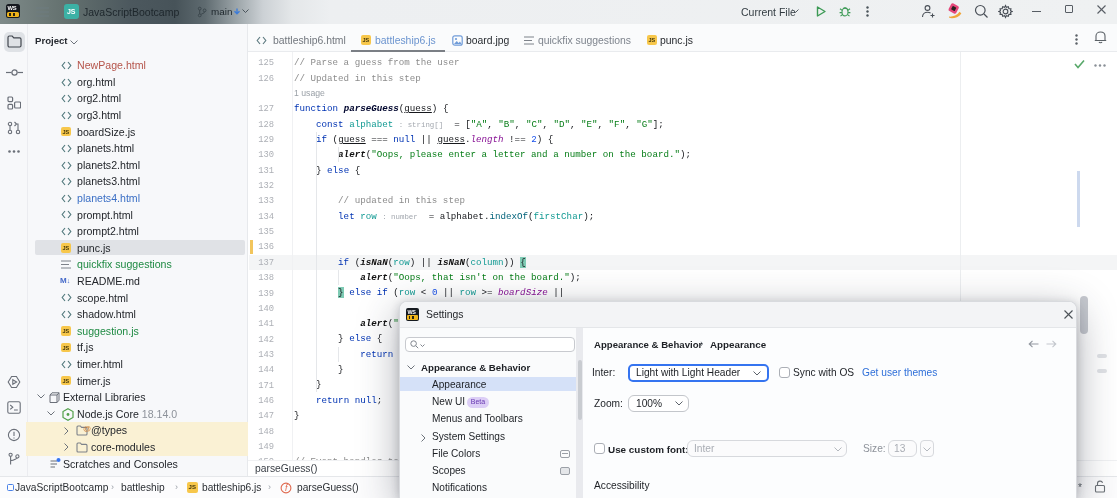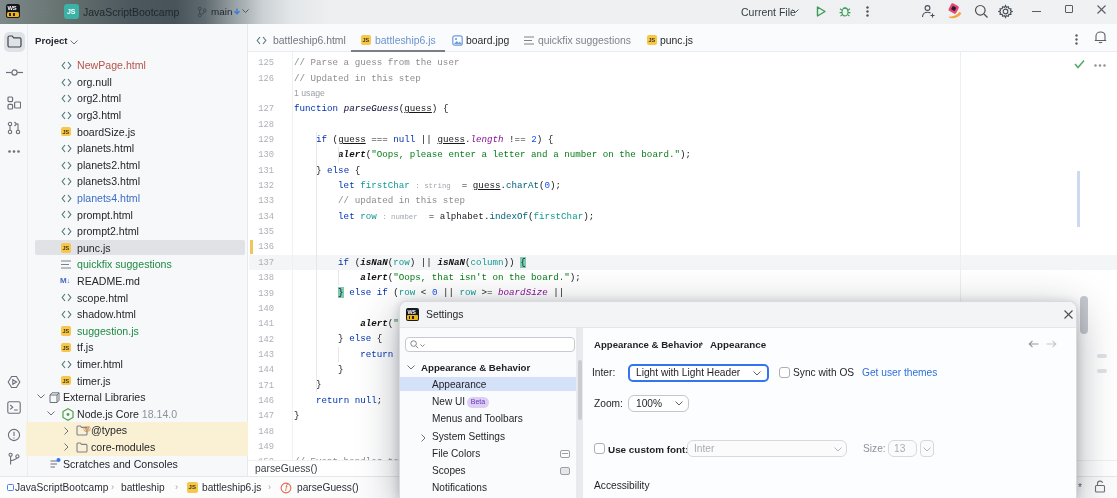--- a/index.html
+++ b/index.html
@@ -21,21 +21,21 @@
 .jsic{position:absolute;width:9.5px;height:9.5px;background:#f7c74b;border-radius:2px;
  color:#40350a;font-size:5.5px;font-weight:bold;text-align:center;line-height:10px}
 
 #editor{left:248px;top:24px;width:869px;height:452px;background:#fff}
 #tabbar{left:248px;top:24px;width:869px;height:28px;background:#fafbfc;border-bottom:1px solid #e9ebee}
 .tab{position:absolute;top:0;font-size:10.4px;white-space:nowrap}
 .lnum{position:absolute;font-family:"Liberation Mono",monospace;font-size:8.8px;color:#adb0b6;text-align:right;width:30px}
 .cl{position:absolute;left:294px;font-family:"Liberation Mono",monospace;font-size:9.2px;line-height:15.34px;height:15.34px;white-space:pre;color:#16181c}
 .k{color:#0033b3}.s{color:#067d17}.n{color:#1750eb}.c{color:#8c8c8c;}
 .v{color:#129a93}.m{color:#00627a}.g{color:#871094;font-style:italic}
-.fd{font-weight:normal;font-style:italic;color:#00062e}
+.fd{font-weight:bold;font-style:italic;color:#00062e}
 .fi{font-weight:bold;font-style:italic;color:#111}
 .u{text-decoration:underline;text-underline-offset:1px}
 .hint{font-size:7.4px;color:#a2a7ae;letter-spacing:0}
 .bh{background:#7ecbb4}
 
 #statusbar{left:0;top:476px;width:1117px;height:22px;background:#fcfcfd;border-top:1px solid #e5e7ea}
 .sbt{position:absolute;top:481.5px;font-size:10.2px;color:#2b2f34;white-space:nowrap}
 .sep{position:absolute;top:481.5px;font-size:9px;color:#9ba0a7}
 
 #dialog{left:399px;top:301px;width:678px;height:197px;background:#fcfdfe;border-radius:8px 8px 0 0;
@@ -201,21 +201,21 @@
         <path d="M7 1 L9.8 4.5 L7 8"></path>
       </g>
     </svg>
 <div class="trow" style="left:77px;top:59.2px;color:#b5544a">NewPage.html</div>
 <svg class="ic" style="left:61px;top:77.6px" width="11" height="9" viewBox="0 0 11 9">
       <g fill="none" stroke="#50787c" stroke-width="1.15">
         <path d="M4 1 L1.2 4.5 L4 8"></path>
         <path d="M7 1 L9.8 4.5 L7 8"></path>
       </g>
     </svg>
-<div class="trow" style="left:77px;top:75.8px;color:#23262b">org.null</div>
+<div class="trow" style="left:77px;top:75.8px;color:#23262b">org.html</div>
 <svg class="ic" style="left:61px;top:94.2px" width="11" height="9" viewBox="0 0 11 9">
       <g fill="none" stroke="#50787c" stroke-width="1.15">
         <path d="M4 1 L1.2 4.5 L4 8"></path>
         <path d="M7 1 L9.8 4.5 L7 8"></path>
       </g>
     </svg>
 <div class="trow" style="left:77px;top:92.4px;color:#23262b">org2.html</div>
 <svg class="ic" style="left:61px;top:110.8px" width="11" height="9" viewBox="0 0 11 9">
       <g fill="none" stroke="#50787c" stroke-width="1.15">
         <path d="M4 1 L1.2 4.5 L4 8"></path>
@@ -351,28 +351,28 @@
 <div class="abs" style="left:292px;top:52px;width:1px;height:408px;background:#f0f1f3"></div>
 <div class="abs" style="left:250px;top:239.6px;width:3px;height:14px;background:#f2c55c"></div>
 <div class="lnum" style="left:244px;top:58.400000000000006px">125</div>
 <div class="cl" style="top:55.2px"><span class="c">// Parse a guess from the user</span></div>
 <div class="lnum" style="left:244px;top:73.74000000000001px">126</div>
 <div class="cl" style="top:70.54px"><span class="c">// Updated in this step</span></div>
 <div class="abs" style="left:294px;top:88.08px;font-size:8.7px;color:#9aa0a7">1 usage</div>
 <div class="lnum" style="left:244px;top:104.42px">127</div>
 <div class="cl" style="top:101.22px"><span class="k">function</span> <span class="fd">parseGuess</span>(<span class="u">guess</span>) {</div>
 <div class="lnum" style="left:244px;top:119.76px">128</div>
+<div class="cl" style="top:116.56px">    <span class="k">const</span> <span class="v">alphabet</span> <span class="hint">: string[]</span>  = [<span class="s">"A"</span>, <span class="s">"B"</span>, <span class="s">"C"</span>, <span class="s">"D"</span>, <span class="s">"E"</span>, <span class="s">"F"</span>, <span class="s">"G"</span>];</div>
 <div class="lnum" style="left:244px;top:135.1px">129</div>
 <div class="cl" style="top:131.9px">    <span class="k">if</span> (<span class="u">guess</span> === <span class="k">null</span> || <span class="u">guess</span>.<span class="g">length</span> !== <span class="n">2</span>) {</div>
 <div class="lnum" style="left:244px;top:150.44px">130</div>
 <div class="cl" style="top:147.24px">        <span class="fi">alert</span>(<span class="s">"Oops, please enter a letter and a number on the board."</span>);</div>
 <div class="lnum" style="left:244px;top:165.77999999999997px">131</div>
 <div class="cl" style="top:162.57999999999998px">    } <span class="k">else</span> {</div>
 <div class="lnum" style="left:244px;top:181.12px">132</div>
-<div class="cl" style="top:177.92000000000002px">        <span class="k">let</span> <span class="v">firstChar</span> <span class="hint">: string</span>  = <span class="u">guess</span>.<span class="m">charAt</span>(<span class="n">0</span>);</div>
 <div class="lnum" style="left:244px;top:196.45999999999998px">133</div>
 <div class="cl" style="top:193.26px">        <span class="c">// updated in this step</span></div>
 <div class="lnum" style="left:244px;top:211.8px">134</div>
 <div class="cl" style="top:208.60000000000002px">        <span class="k">let</span> <span class="v">row</span> <span class="hint">: number</span>  = alphabet.<span class="m">indexOf</span>(<span class="v">firstChar</span>);</div>
 <div class="lnum" style="left:244px;top:227.14px">135</div>
 <div class="lnum" style="left:244px;top:242.47999999999996px">136</div>
 <div class="lnum" style="left:244px;top:257.82px">137</div>
 <div class="cl" style="top:254.62px">        <span class="k">if</span> (<span class="fi">isNaN</span>(<span class="v">row</span>) || <span class="fi">isNaN</span>(<span class="v">column</span>)) <span class="bh">{</span></div>
 <div class="lnum" style="left:244px;top:273.15999999999997px">138</div>
 <div class="cl" style="top:269.96px">            <span class="fi">alert</span>(<span class="s">"Oops, that isn't on the board."</span>);</div>

